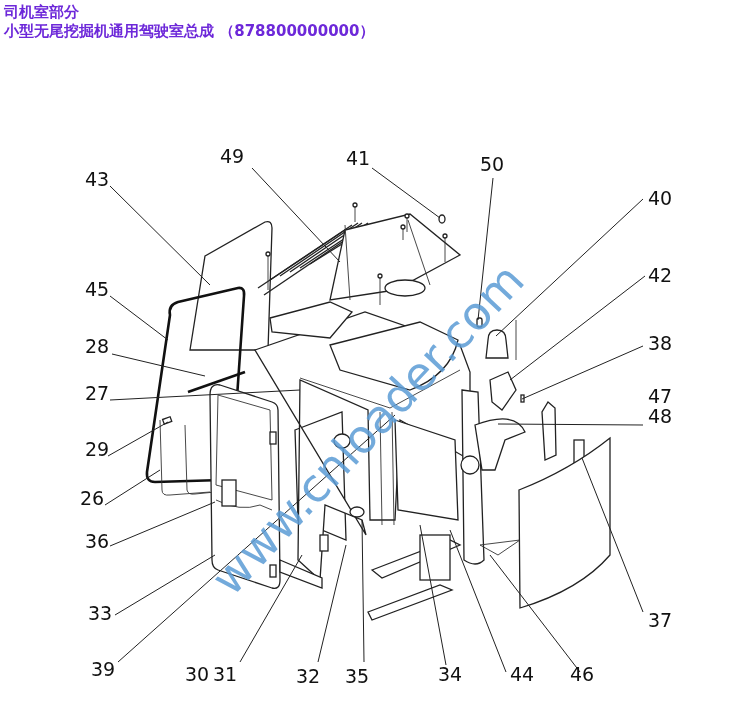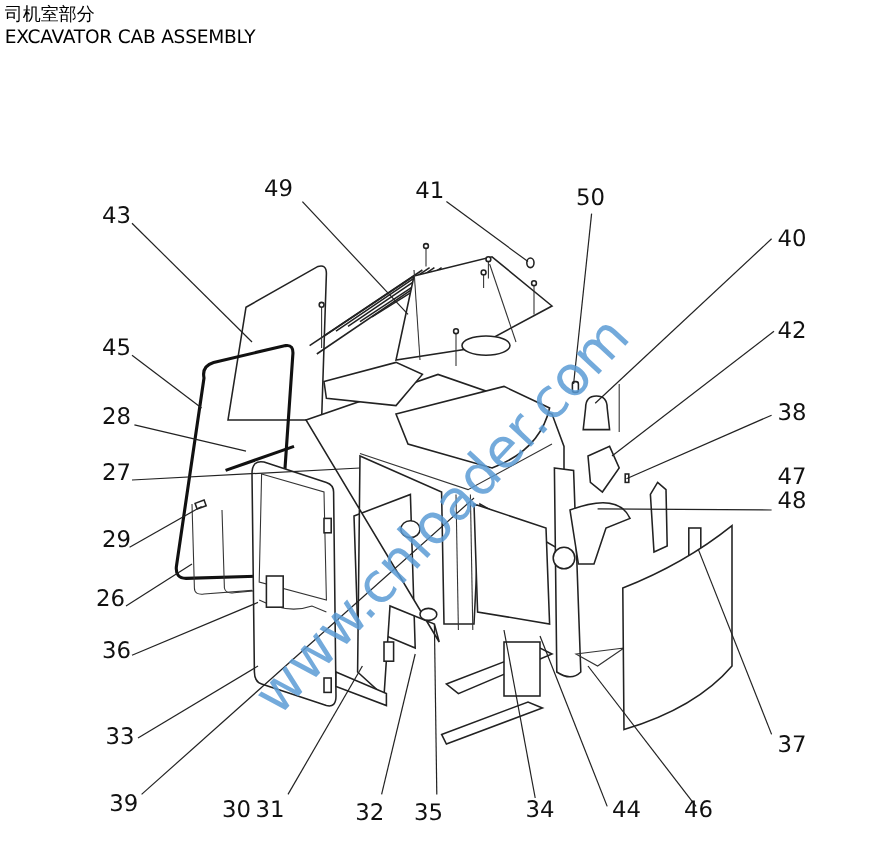--- a/index.html
+++ b/index.html
@@ -1,33 +1,33 @@
 <!DOCTYPE html>
 <html><head>
 <meta charset="utf-8">
 <style>
   html, body { margin:0; padding:0; background:#ffffff; }
   body { width:735px; height:709px; position:relative; overflow:hidden; font-family:"DejaVu Sans", sans-serif; }
-  .header { position:absolute; left:4px; top:3px; line-height:19px; font-weight:normal; font-size:15px; color:#000000; }
+  .header { position:absolute; left:4px; top:3px; line-height:19px; font-weight:bold; font-size:15px; color:#6d28d9; }
   .header div { white-space:nowrap; }
   .header .en { font-size:15.5px; letter-spacing:-0.2px; }
   svg#diagram { position:absolute; left:0; top:0; }
   .lbl { font-family:"DejaVu Sans", sans-serif; font-size:19px; fill:#111; }
   .ln { stroke:#222; stroke-width:1; fill:none; }
   .part { stroke:#222; stroke-width:1.3; fill:#fff; }
   .part-thick { stroke:#111; stroke-width:2.6; fill:none; }
   .thin { stroke:#333; stroke-width:0.9; fill:none; }
   .watermark { font-family:"DejaVu Sans", sans-serif; font-size:46px; fill:#5b9bd5; fill-opacity:0.85; }
 </style>
 </head>
 <body>
 
 <div class="header">
   <div>司机室部分</div>
-  <div class="en">EXCAVATOR CAB ASSEMBLY</div>
+  <div>小型无尾挖掘机通用驾驶室总成 （878800000000）</div>
 </div>
 
 <svg id="diagram" width="735" height="709" viewBox="0 0 735 709">
 
   <g>
 
     <path class="part" d="M205 256 L265 222 Q272 220 272 228 L268 350 L190 350 Z"></path>
 
     <path class="part-thick" d="M170 315 Q168 305 178 302 L238 288 Q245 287 244 296 L232 470 Q231 480 222 480 L155 482 Q146 482 147 472 Z"></path>
 

